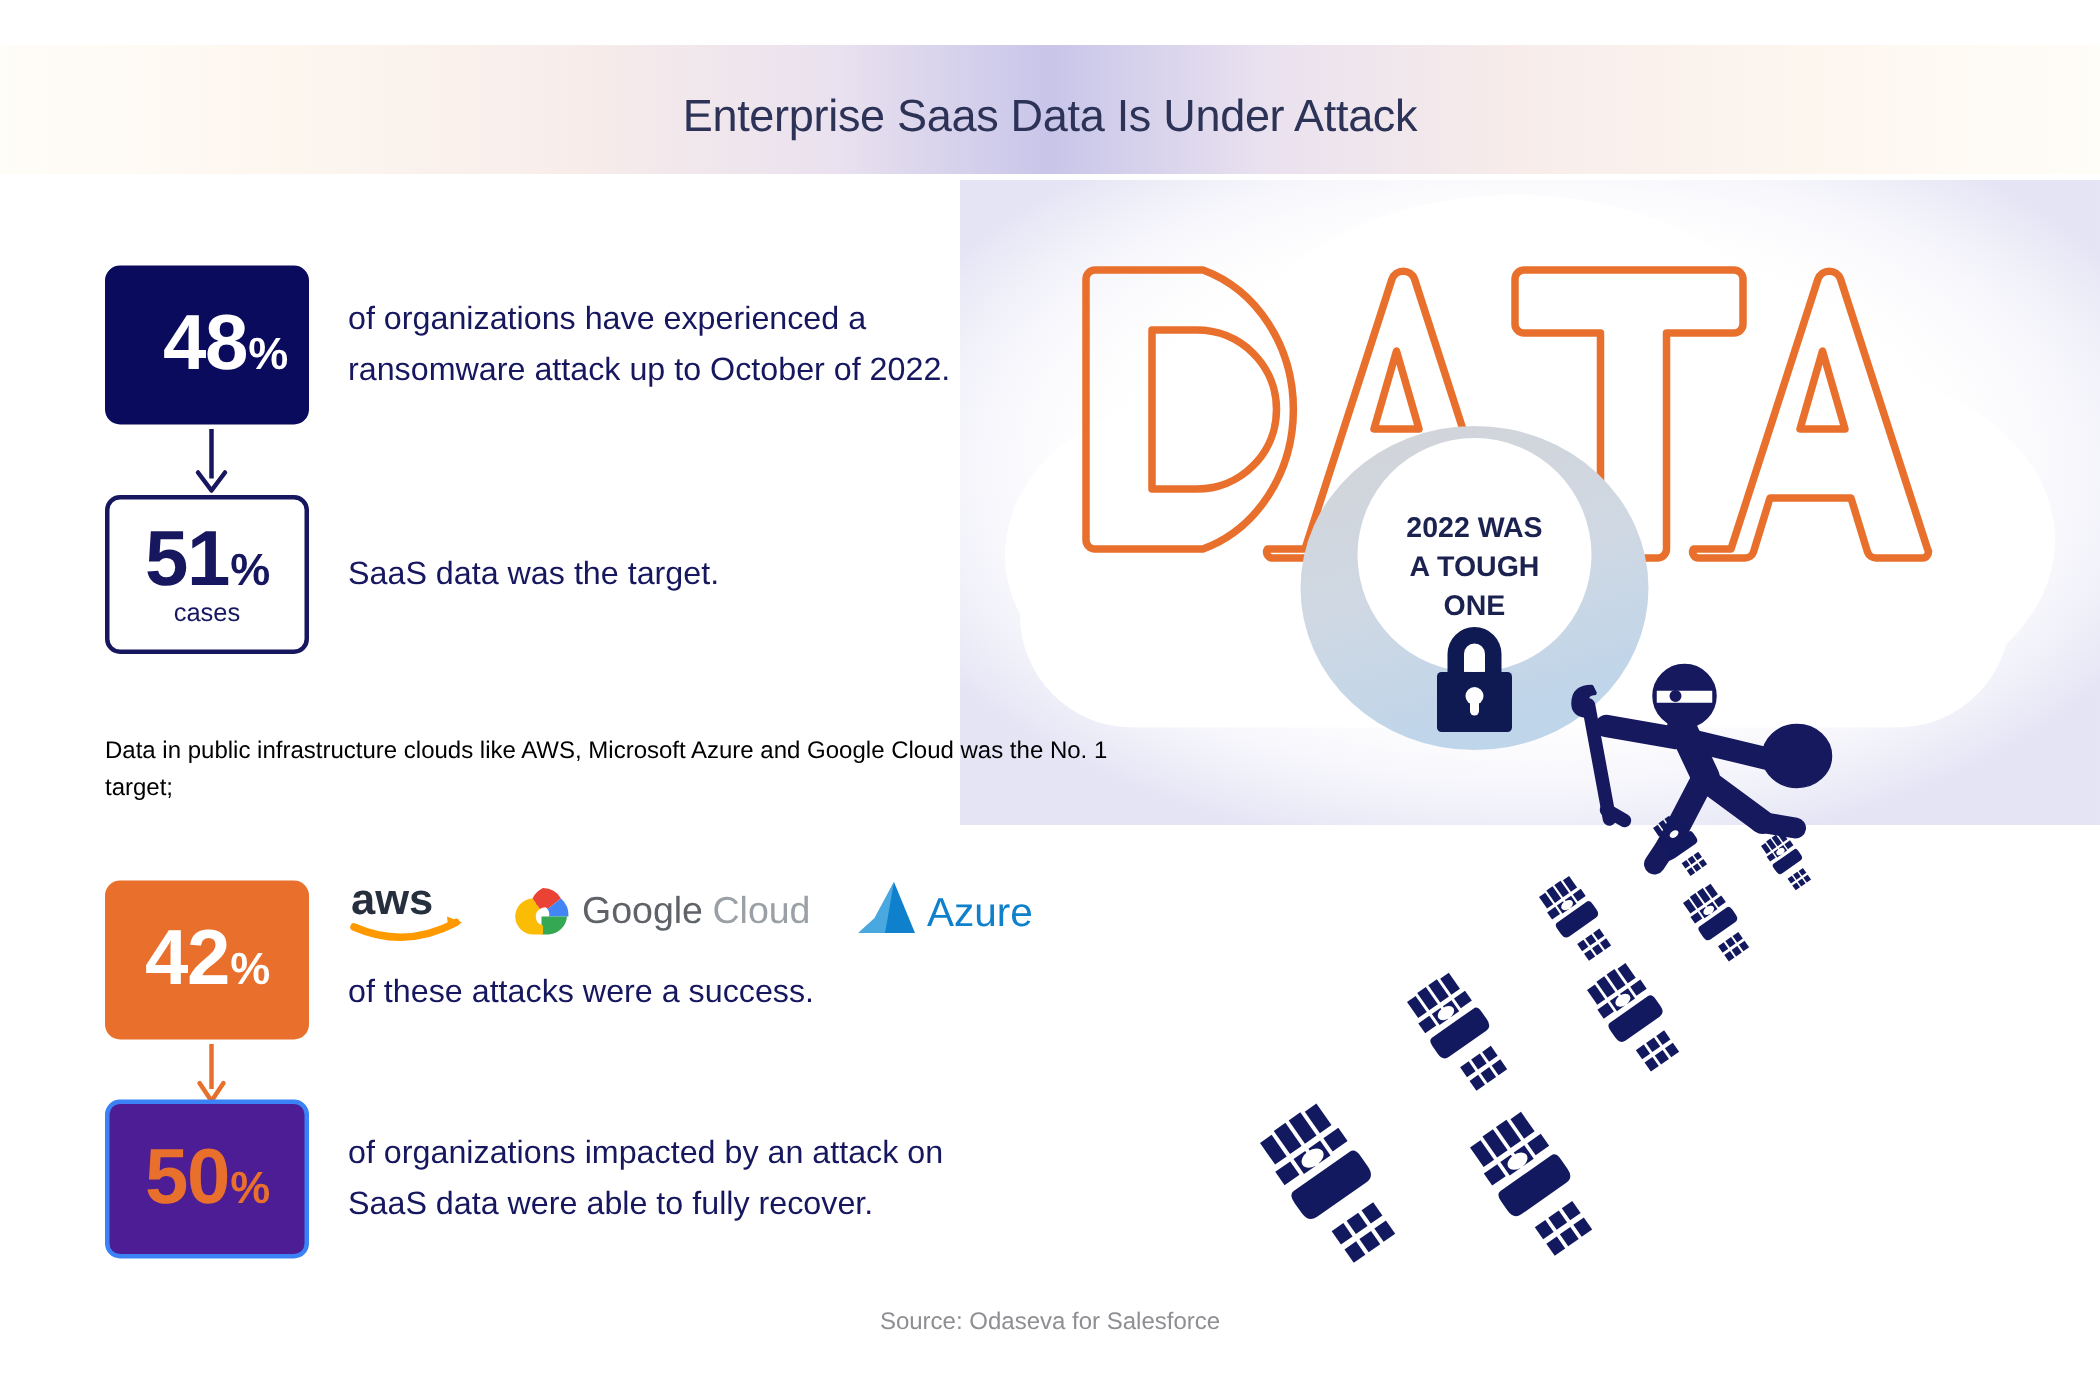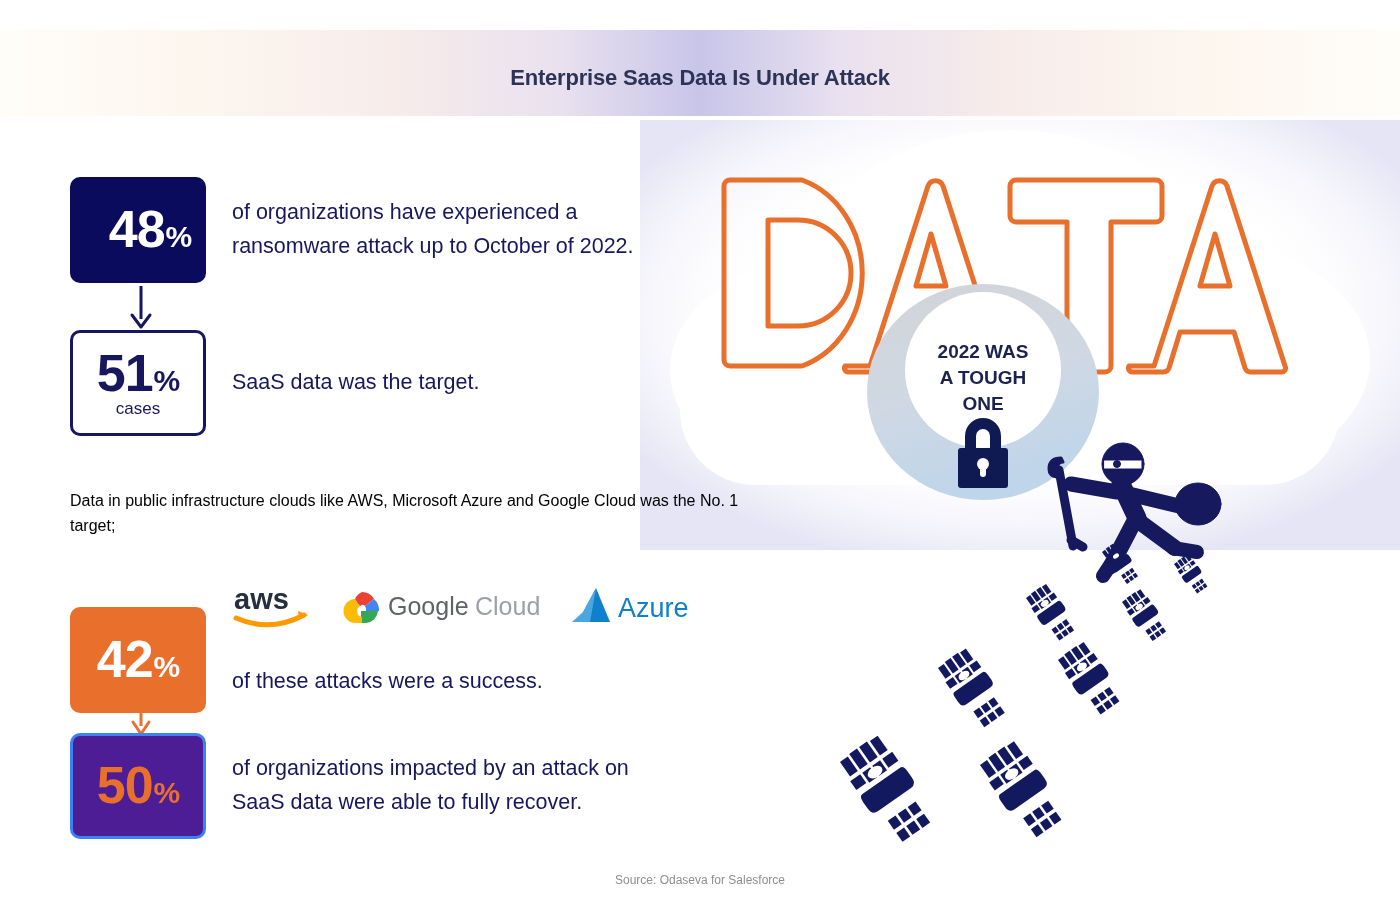--- a/index.html
+++ b/index.html
@@ -40,22 +40,22 @@
 
   .page-title {
     position: absolute;
     left: 0;
     top: 30px;
     width: 1400px;
     height: 96px;
     display: flex;
     align-items: center;
     justify-content: center;
-    font-size: 22px;
-    font-weight: bold;
+    font-size: 30px;
+    font-weight: normal;
     color: #2d3357;
     letter-spacing: -0.2px;
   }
 
   
   .illustration {
     position: absolute;
     left: 640px;
     top: 120px;
     width: 760px;
@@ -148,21 +148,21 @@
   }
   .logo-item { display: flex; align-items: center; }
 
   
   .source-note {
     position: absolute;
     left: 0;
     top: 873px;
     width: 1400px;
     text-align: center;
-    font-size: 12px;
+    font-size: 16px;
     color: #8e8e93;
   }
 </style>
 </head>
 <body>
 
 <div id="infographic">
 
   <div class="header-band"></div>
   <div class="page-title">Enterprise Saas Data Is Under Attack</div>
@@ -345,21 +345,21 @@
 
     <div class="logo-item">
       <svg width="138" height="44" viewBox="0 0 138 44">
         <path d="M26 4 L40 38 H20 L8 38 z" fill="#0f80cc"></path>
         <path d="M26 4 L13 28 L2 38 H20 z" fill="#4aa8e0"></path>
         <text x="48" y="33" font-family="Liberation Sans, sans-serif" font-size="27" fill="#0f80cc">Azure</text>
       </svg>
     </div>
   </div>
 
-  <div class="stat-row" style="left:70px; top:607px;align-items:center;">
+  <div class="stat-row" style="left:70px; top:587px;align-items:center;">
     <div class="stat-box filled-orange">
       <div class="stat-num on-orange">
         <span>42</span>
           <span class="pct">%</span>
       </div>
     </div>
     <div class="stat-text" style="margin-left:26px; margin-top:44px;">of these attacks were a success.</div>
   </div>
 
   <svg class="connector" style="left:124px; top:696px;" width="34" height="42" viewBox="0 0 34 42">

